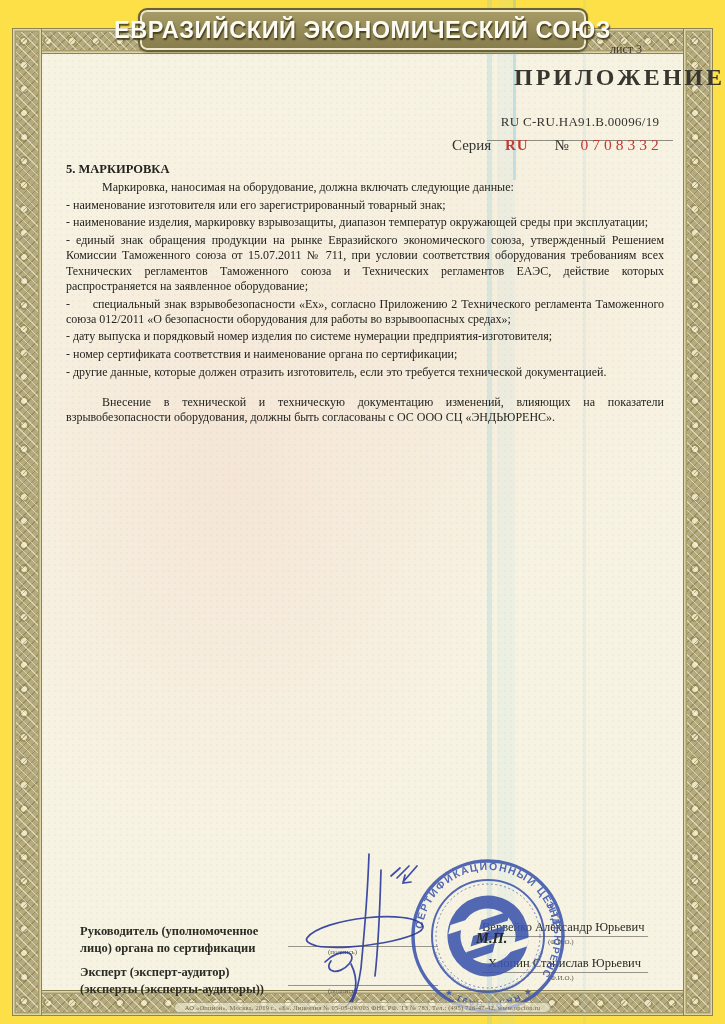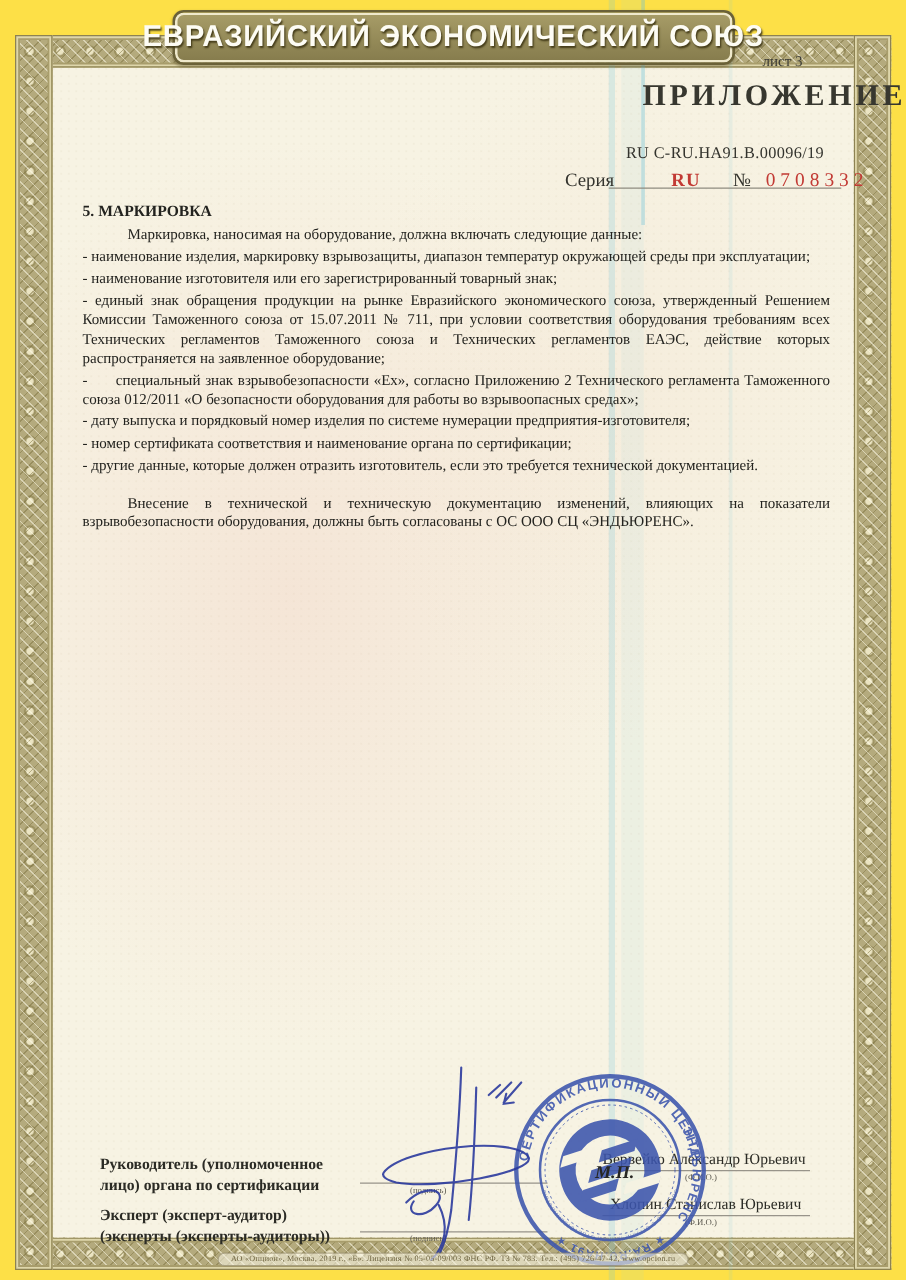--- a/index.html
+++ b/index.html
@@ -54,25 +54,25 @@
   }
   .sheet-label { position:absolute; z-index:11; left:610px; top:42px; font-size:12px; color:#3c3c36; }
   
   .doc-title {
     position:absolute; z-index:4; left:0; top:64px; width:725px; text-align:right;
     font-size:24px; font-weight:bold; letter-spacing:3px; color:#37372f;
   }
   .subtitle { position:absolute; z-index:4; left:166px; top:112px; font-size:15.5px; font-weight:bold; color:#30302a; }
   .cert-number {
     position:absolute; z-index:4; left:487px; top:114px; width:186px; text-align:center;
-    font-size:13px; letter-spacing:.3px; color:#33332d; border-bottom:1px solid #8f8c80; padding-bottom:20px;
+    font-size:13px; letter-spacing:.3px; color:#33332d; border-bottom:1px solid #8f8c80; padding-bottom:10px;
   }
   .series-row { position:absolute; z-index:4; left:452px; top:136px; font-size:15px; color:#33332d; }
   .series-row .lbl { margin-right:10px; }
-  .red { color:#c23a34;margin-left:32px; }
+  .red { color:#c23a34; }
   .series-ru { font-weight:bold; letter-spacing:1px; margin-right:22px; }
   .blank-no { letter-spacing:4px; margin-left:8px; font-size:15.5px; }
   
   .body-block {
     position:absolute; z-index:4; left:66px; top:162px; width:598px;
     font-size:12px; line-height:1.27; text-align:justify; color:#23231f;
   }
   .body-block p { margin:0 0 2.5px 0; }
   .sec-head { font-weight:bold; font-size:12.5px; margin-bottom:2px !important; }
   .indent { text-indent:36px; }
@@ -123,22 +123,22 @@
   <div class="series-row">
     <span class="lbl">Серия</span>
     <span class="red series-ru">RU</span>
     <span>№</span>
     <span class="red blank-no">0708332</span>
   </div>
 
   <div class="body-block">
     <p class="sec-head">5. МАРКИРОВКА</p>
     <p class="indent">Маркировка, наносимая на оборудование, должна включать следующие данные:</p>
+    <p>- наименование изготовителя или его зарегистрированный товарный знак;</p>
     <p>- наименование изделия, маркировку взрывозащиты, диапазон температур окружающей среды при эксплуатации;</p>
-    <p>- наименование изготовителя или его зарегистрированный товарный знак;</p>
     <p>- единый знак обращения продукции на рынке Евразийского экономического союза, утвержденный Решением Комиссии Таможенного союза от 15.07.2011 № 711, при условии соответствия оборудования требованиям всех Технических регламентов Таможенного союза и Технических регламентов ЕАЭС, действие которых распространяется на заявленное оборудование;</p>
     <p>-&nbsp;&nbsp;&nbsp;&nbsp;&nbsp;&nbsp;специальный знак взрывобезопасности «Ех», согласно Приложению 2 Технического регламента Таможенного союза 012/2011 «О безопасности оборудования для работы во взрывоопасных средах»;</p>
     <p>- дату выпуска и порядковый номер изделия по системе нумерации предприятия-изготовителя;</p>
     <p>- номер сертификата соответствия и наименование органа по сертификации;</p>
     <p>- другие данные, которые должен отразить изготовитель, если это требуется технической документацией.</p>
     <p class="indent closing">Внесение в технической и техническую документацию изменений, влияющих на показатели взрывобезопасности оборудования, должны быть согласованы с ОС ООО СЦ «ЭНДЬЮРЕНС».</p>
   </div>
 
   <div class="abs role" style="left:80px; top:924px;">Руководитель (уполномоченное</div>
   <div class="abs role" style="left:80px; top:941px;">лицо) органа по сертификации</div>

